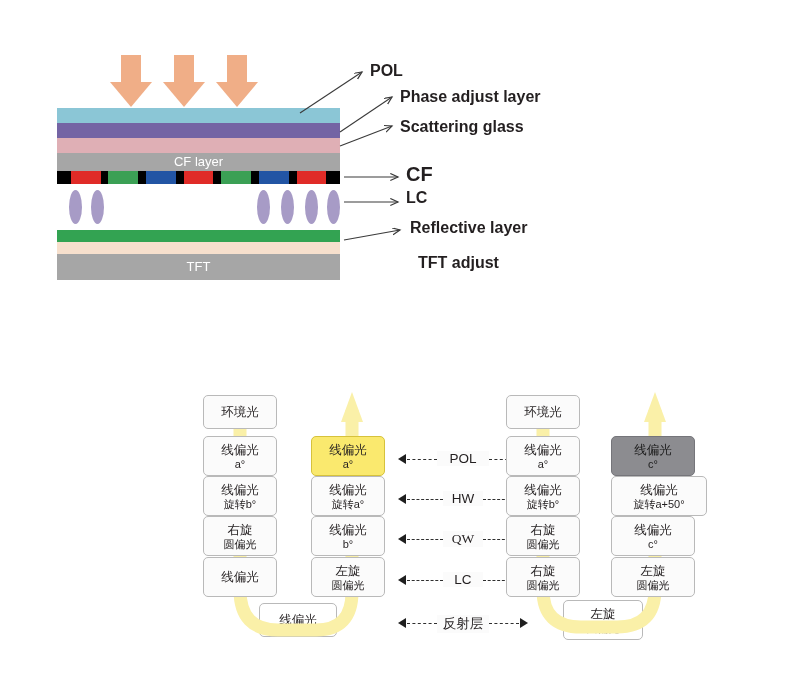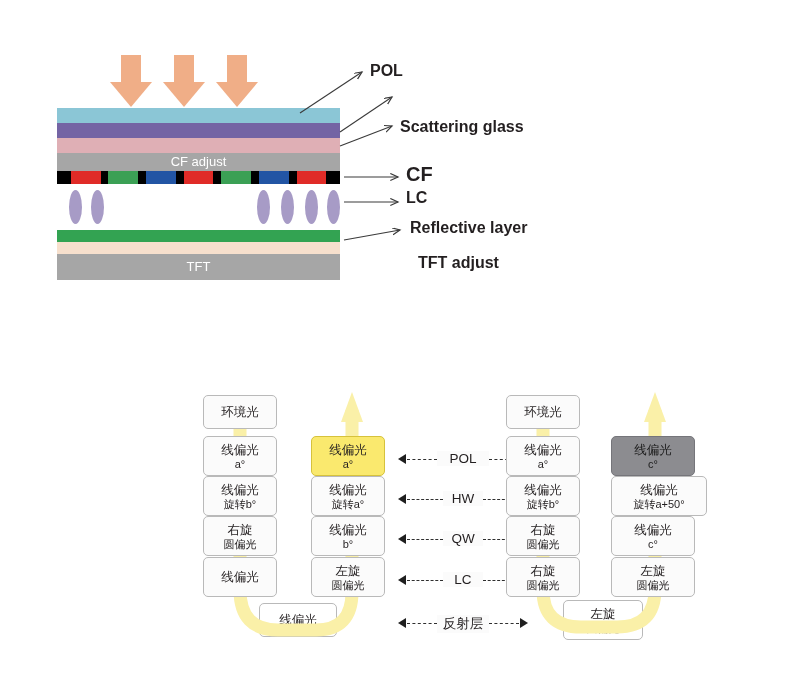--- a/index.html
+++ b/index.html
@@ -186,39 +186,40 @@
         <div class="lc-ellipse" style="left: 34px; top: 6px; background: rgb(167, 155, 198);"></div>
         <div class="lc-ellipse" style="left: 200px; top: 6px; background: rgb(167, 155, 198);"></div>
         <div class="lc-ellipse" style="left: 224px; top: 6px; background: rgb(167, 155, 198);"></div>
         <div class="lc-ellipse" style="left: 248px; top: 6px; background: rgb(167, 155, 198);"></div>
         <div class="lc-ellipse" style="left: 270px; top: 6px; background: rgb(167, 155, 198);"></div>
       </div>
     <div class="layer" id="layer-reflective" style="top: 230px; height: 12px; background: rgb(51, 163, 82);"></div>
     <div class="layer" id="layer-gap" style="top: 242px; height: 12px; background: rgb(247, 224, 205);"></div>
     <div class="layer" id="layer-tft" style="top: 254px; height: 26px; background: rgb(166, 166, 166);"></div>
 
-    <div class="stack-label" id="label-cfglass" style="top: 154px;">CF adjust</div>
+    <div class="stack-label" id="label-cfglass" style="top: 154px;">CF layer</div>
     <div class="stack-label" id="label-tft" style="top: 259px;">TFT</div>
   </div>
 
   <svg id="callout-lines" width="803" height="310" style="position:absolute;left:0;top:0;pointer-events:none;">
     <defs>
       <marker id="ah" markerWidth="9" markerHeight="9" refX="7" refY="3.2" orient="auto">
         <path d="M0,0 L7,3.2 L0,6.4" fill="none" stroke="#3a3a3a" stroke-width="1.1"></path>
       </marker>
     </defs>
     <path d="M300,113 L362,72" stroke="#3a3a3a" stroke-width="1.1" fill="none" marker-end="url(#ah)"></path>
     <path d="M340,132 L392,97" stroke="#3a3a3a" stroke-width="1.1" fill="none" marker-end="url(#ah)"></path>
     <path d="M340,146 L392,126" stroke="#3a3a3a" stroke-width="1.1" fill="none" marker-end="url(#ah)"></path>
     <path d="M344,177 L398,177" stroke="#3a3a3a" stroke-width="1.1" fill="none" marker-end="url(#ah)"></path>
     <path d="M344,202 L398,202" stroke="#3a3a3a" stroke-width="1.1" fill="none" marker-end="url(#ah)"></path>
     <path d="M344,240 L400,230" stroke="#3a3a3a" stroke-width="1.1" fill="none" marker-end="url(#ah)"></path>
   </svg>
 
   <div class="callout" id="co-0" style="left: 370px; top: 62px; font-size: 16px;">POL</div>
+  <div class="callout" id="co-1" style="left: 400px; top: 88px; font-size: 16px;">Phase adjust layer</div>
   <div class="callout" id="co-2" style="left: 400px; top: 118px; font-size: 16px;">Scattering glass</div>
   <div class="callout" id="co-3" style="left: 406px; top: 163px; font-size: 20px;">CF</div>
   <div class="callout" id="co-4" style="left: 406px; top: 189px; font-size: 16px;">LC</div>
   <div class="callout" id="co-5" style="left: 410px; top: 219px; font-size: 16px;">Reflective layer</div>
   <div class="callout" id="co-6" style="left: 418px; top: 254px; font-size: 16px;">TFT adjust</div>
 </div>
 
 <div id="bottom-diagram">
 
 
@@ -317,21 +318,21 @@
         <div class="dash" style="left: 91px; width: 30px;"></div>
         <div class="mid-label" style="left: 39px; top: -1px; width: 52px; background: rgb(251, 251, 251);">POL</div>
       </div>
       <div class="mid-row" style="left: 398px; top: 182px; width: 130px;">
         <div class="tri-l"></div>
         <div class="tri-r"></div>
         <div class="dash" style="left: 9px; width: 36px;"></div>
         <div class="dash" style="left: 85px; width: 36px;"></div>
         <div class="mid-label" style="left: 45px; top: -1px; width: 40px; background: rgb(251, 251, 251);">HW</div>
       </div>
-      <div class="mid-row" style="left: 398px; top: 222px; width: 130px;">
+      <div class="mid-row" style="left: 398px; top: 222px; width: 130px; font-family: Liberation Serif, serif;">
         <div class="tri-l"></div>
         <div class="tri-r"></div>
         <div class="dash" style="left: 9px; width: 36px;"></div>
         <div class="dash" style="left: 85px; width: 36px;"></div>
         <div class="mid-label" style="left: 45px; top: -1px; width: 40px; background: rgb(251, 251, 251);">QW</div>
       </div>
       <div class="mid-row" style="left: 398px; top: 263px; width: 130px;">
         <div class="tri-l"></div>
         <div class="tri-r"></div>
         <div class="dash" style="left: 9px; width: 36px;"></div>

